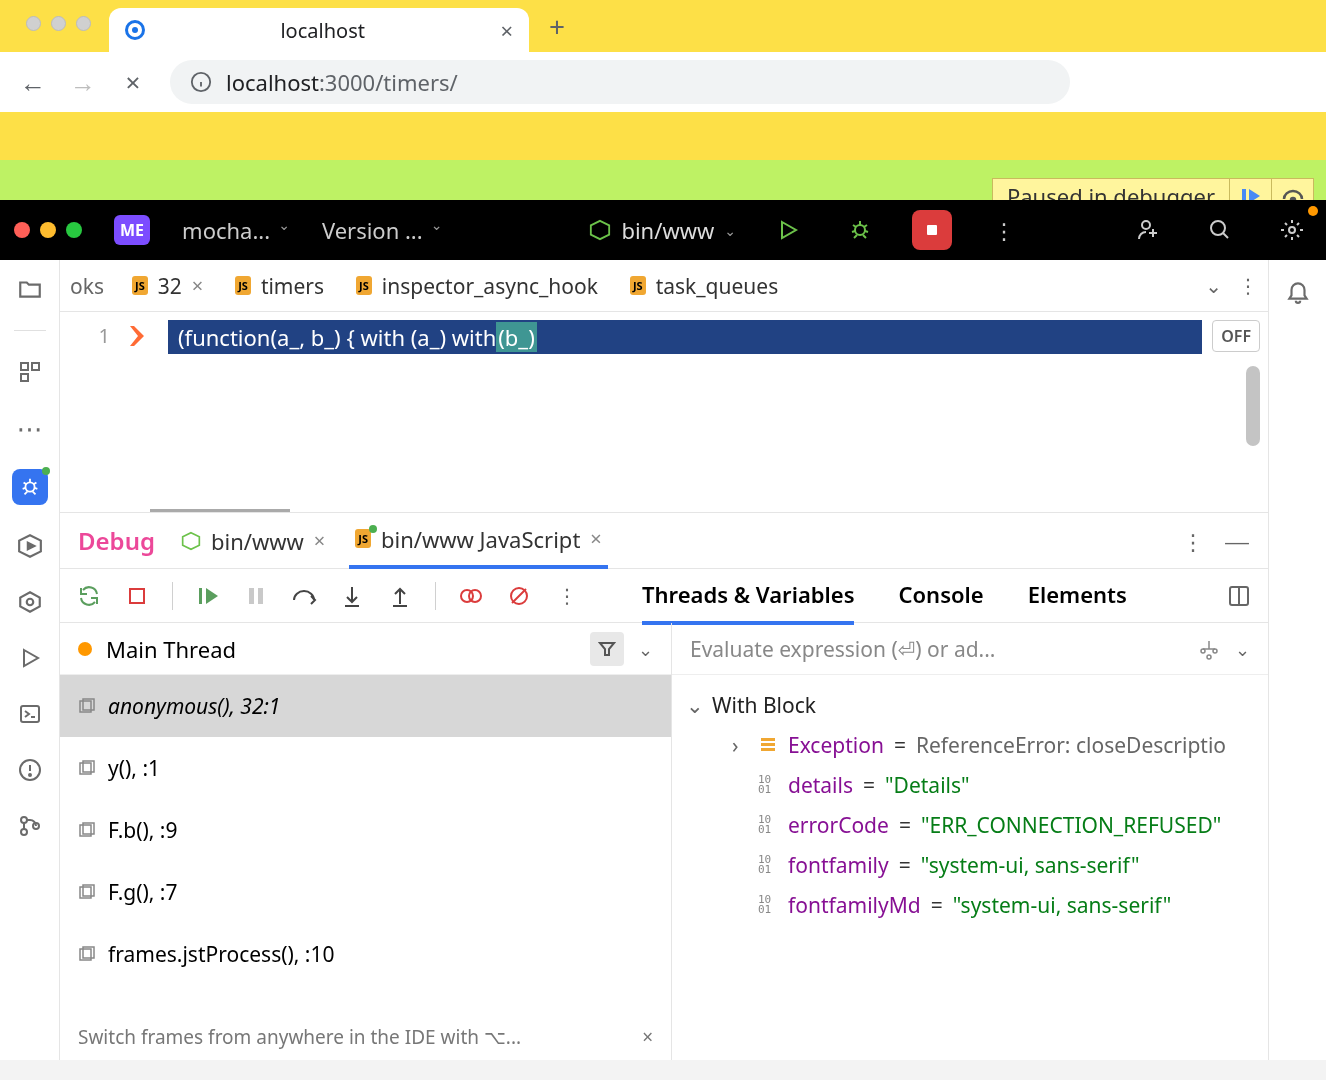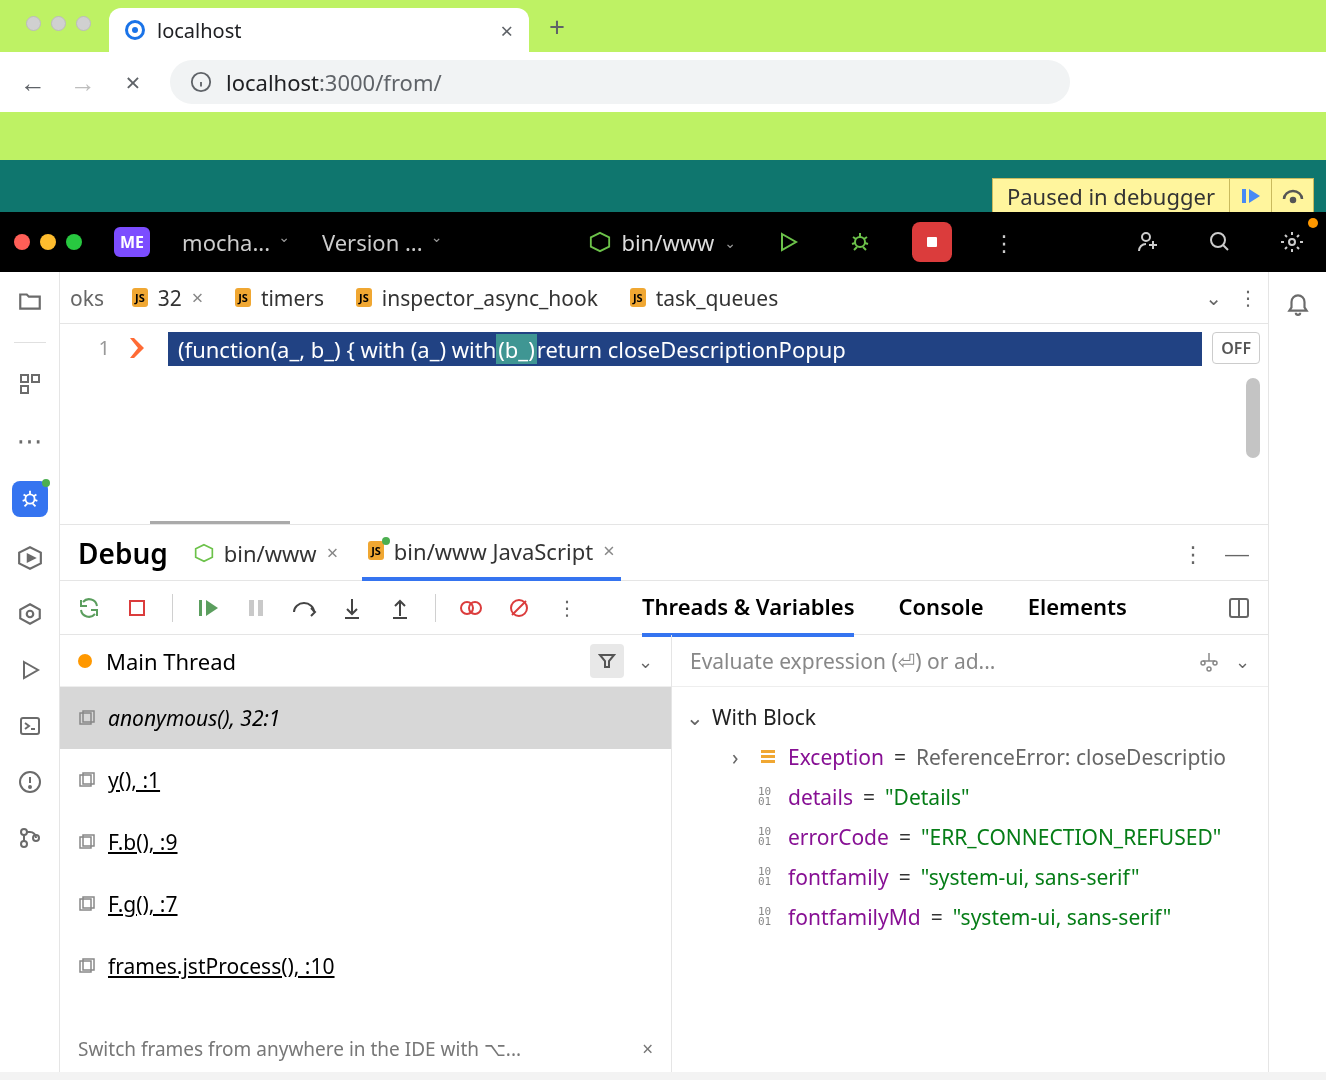--- a/index.html
+++ b/index.html
@@ -1,39 +1,39 @@
 <!DOCTYPE html>
 <html><head>
 <meta charset="utf-8">
 <style>
 * { box-sizing: border-box; margin: 0; padding: 0; font-family: system-ui, -apple-system, sans-serif; }
 body { width: 1326px; height: 1080px; background: #f3f3f3; overflow: hidden; }
 
 
-.browser-chrome { background: #bef264; height: 160px; position: relative; }
+.browser-chrome { background: #fde047; height: 160px; position: relative; text-align: center; }
 .tab-strip { height: 52px; display: flex; align-items: end; padding-left: 8px; }
 .traffic-lights { display: flex; gap: 10px; padding: 16px 18px 0 18px; align-self: start; }
 .traffic-light { width: 15px; height: 15px; border-radius: 50%; background: #d0d0d0; border: 1px solid #bbb; }
 .browser-tab { background: #fff; height: 44px; border-radius: 12px 12px 0 0; display: flex; align-items: center; padding: 0 16px; gap: 12px; min-width: 420px; }
 .tab-favicon { width: 20px; height: 20px; border-radius: 50%; border: 3px solid #1a73e8; position: relative; }
 .tab-favicon::after { content: ''; position: absolute; width: 6px; height: 6px; background: #1a73e8; border-radius: 50%; top: 4px; left: 4px; }
 .tab-title { font-size: 20px; color: #202124; flex: 1; }
 .tab-close { font-size: 22px; color: #5f6368; cursor: pointer; }
 .new-tab { font-size: 28px; color: #5f6368; padding: 0 20px; cursor: pointer; align-self: center; }
 
 .nav-bar { background: #fff; height: 60px; display: flex; align-items: center; padding: 0 20px; gap: 24px; }
 .nav-icon { width: 26px; height: 26px; color: #5f6368; cursor: pointer; display: flex; align-items: center; justify-content: center; font-size: 26px; }
 .url-bar { flex: 1; height: 44px; background: #f1f3f4; border-radius: 22px; display: flex; align-items: center; padding: 0 20px; gap: 14px; max-width: 900px; }
 .url-icon { width: 22px; height: 22px; color: #5f6368; }
 .url-text { font-size: 22px; color: #202124; }
 .url-host { color: #202124; }
 .url-path { color: #5f6368; }
 
 
-.page-area { background: #0f766e; height: 52px; position: relative; }
+.page-area { background: #bef264; height: 40px; position: relative; }
 .debug-banner { position: absolute; right: 12px; top: 18px; background: #fff59d; border: 1px solid #c9ba5e; display: flex; align-items: center; height: 36px; }
 .debug-banner-text { padding: 0 14px; font-size: 22px; color: #333; }
 .debug-banner-btn { width: 42px; height: 36px; display: flex; align-items: center; justify-content: center; border-left: 1px solid #c9ba5e; cursor: pointer; }
 
 
 .ide { position: relative; }
 .ide-titlebar { background: #000; height: 60px; display: flex; align-items: center; padding: 0 14px; gap: 32px; color: #ddd; }
 .tb-traffic { display: flex; gap: 10px; }
 .tb-light { width: 16px; height: 16px; border-radius: 50%; }
 .tb-red { background: #ff5f57; }
@@ -73,21 +73,21 @@
 .bp-ico { position: absolute; left: 68px; top: 12px; color: #ff5722; }
 .code-line { position: absolute; left: 108px; right: 66px; top: 8px; height: 34px; background: #214283; color: #fff; font-family: Menlo, monospace; font-size: 22px; display: flex; align-items: center; padding: 0 10px; white-space: nowrap; overflow: hidden; }
 .code-hl { background: #3f9693; padding: 0 2px; }
 .off-chip { position: absolute; right: 8px; top: 8px; background: #fff; border: 1px solid #ccc; border-radius: 4px; padding: 4px 8px; font-size: 16px; color: #555; font-weight: 600; }
 .vscroll { position: absolute; right: 8px; top: 54px; width: 14px; height: 80px; background: #c4c4c4; border-radius: 8px; }
 .tab-underline { position: absolute; bottom: 0; left: 90px; width: 140px; height: 3px; background: #aaa; }
 
 
 .debug-panel { flex: 1; border-top: 1px solid #e5e5e5; display: flex; flex-direction: column; }
 .dbg-header { height: 56px; display: flex; align-items: center; padding: 0 18px; gap: 20px; border-bottom: 1px solid #e5e5e5; }
-.dbg-title { font-size: 28px; font-weight: 600; color: #000000; }
+.dbg-title { font-size: 24px; font-weight: 600; color: #ec4899; }
 .dbg-tab { display: flex; align-items: center; gap: 10px; font-size: 22px; color: #333; padding: 0 6px; height: 56px; cursor: pointer; }
 .dbg-tab.active { border-bottom: 4px solid #3574f0; }
 .dbg-hdr-right { margin-left: auto; display: flex; gap: 20px; align-items: center; }
 .orange-dot { width: 10px; height: 10px; background: #ff9800; border-radius: 50%; position: absolute; top: -4px; right: -6px; }
 
 .dbg-toolbar { height: 54px; display: flex; align-items: center; padding: 0 16px; gap: 22px; border-bottom: 1px solid #e5e5e5; }
 .dbg-tb-sep { width: 1px; height: 28px; background: #d0d0d0; }
 .dbg-tb-ico { width: 26px; height: 26px; cursor: pointer; display: flex; align-items: center; justify-content: center; }
 .dbg-tb-right { margin-left: 40px; display: flex; gap: 44px; font-size: 22px; }
 .dbg-view-tab { padding: 12px 0; cursor: pointer; font-weight: 600; }
@@ -98,21 +98,21 @@
 .frames-panel { width: 612px; border-right: 1px solid #e5e5e5; display: flex; flex-direction: column; }
 .thread-row { height: 52px; display: flex; align-items: center; padding: 0 18px; gap: 14px; border-bottom: 1px solid #eee; }
 .thread-dot { width: 14px; height: 14px; background: #ff9800; border-radius: 50%; }
 .thread-name { font-size: 22px; flex: 1; }
 .filter-btn { width: 34px; height: 34px; background: #e8e8e8; border-radius: 4px; display: flex; align-items: center; justify-content: center; cursor: pointer; }
 
 .frame-list { flex: 1; overflow: auto; }
 .frame-row { height: 62px; display: flex; align-items: center; padding: 0 18px; gap: 12px; font-size: 21px; cursor: pointer; }
 .frame-row.sel { background: #d7d7d7; }
 .frame-name { font-style: italic; }
-.frame-name.noital { font-style: normal; text-decoration: underline; }
+.frame-name.noital { font-style: normal; }
 .frame-ico { width: 18px; height: 18px; color: #888; }
 
 .frames-hint { padding: 10px 18px; font-size: 19px; color: #777; display: flex; align-items: center; justify-content: space-between; }
 
 .vars-panel { flex: 1; display: flex; flex-direction: column; }
 .eval-row { height: 52px; display: flex; align-items: center; padding: 0 18px; gap: 14px; border-bottom: 1px solid #eee; font-family: Menlo, monospace; font-size: 21px; color: #888; }
 .eval-row .spacer { flex: 1; }
 
 .var-tree { flex: 1; padding: 10px 8px; font-size: 21px; overflow: hidden; }
 .var-row { display: flex; align-items: center; gap: 10px; padding: 6px 6px; white-space: nowrap; }
@@ -147,21 +147,21 @@
     <span class="nav-icon">←</span>
     <span class="nav-icon" style="color:#bdbdbd">→</span>
     <span class="nav-icon">×</span>
     <div class="url-bar">
       <svg class="url-icon" viewBox="0 0 24 24" fill="none" stroke="#5f6368" stroke-width="2">
           <circle cx="12" cy="12" r="10"></circle>
           <line x1="12" y1="8" x2="12" y2="8"></line>
           <line x1="12" y1="12" x2="12" y2="17"></line>
         </svg>
       <span class="url-text">
-        <span class="url-host">localhost</span><span class="url-path">:3000/from/</span>
+        <span class="url-host">localhost</span><span class="url-path">:3000/timers/</span>
       </span>
     </div>
   </div>
 </div>
 
 <div class="page-area">
   <div class="debug-banner">
     <span class="debug-banner-text">Paused in debugger</span>
     <span class="debug-banner-btn">
       <svg width="22" height="18" viewBox="0 0 22 18">
@@ -353,21 +353,20 @@
         <div class="tab-underline"></div>
         <div class="gutter"><span>1</span></div>
         <span class="bp-ico">
           <svg width="20" height="24" viewBox="0 0 20 24">
               <polygon points="2,2 10,12 2,22 6,22 16,12 6,2" fill="#ff6b35"></polygon>
             </svg>
         </span>
         <div class="code-line">
           <span>(function(a_, b_) { with (a_) with </span>
             <span class="code-hl">(b_)</span>
-            <span> return closeDescriptionPopup</span>
         </div>
         <div class="off-chip">OFF</div>
         <div class="vscroll"></div>
       </div>
 
       <div class="debug-panel">
         <div class="dbg-header">
           <span class="dbg-title">Debug</span>
           <div id="debug-tabs-mount" style="display:flex;gap:18px">
               <div class="dbg-tab">

